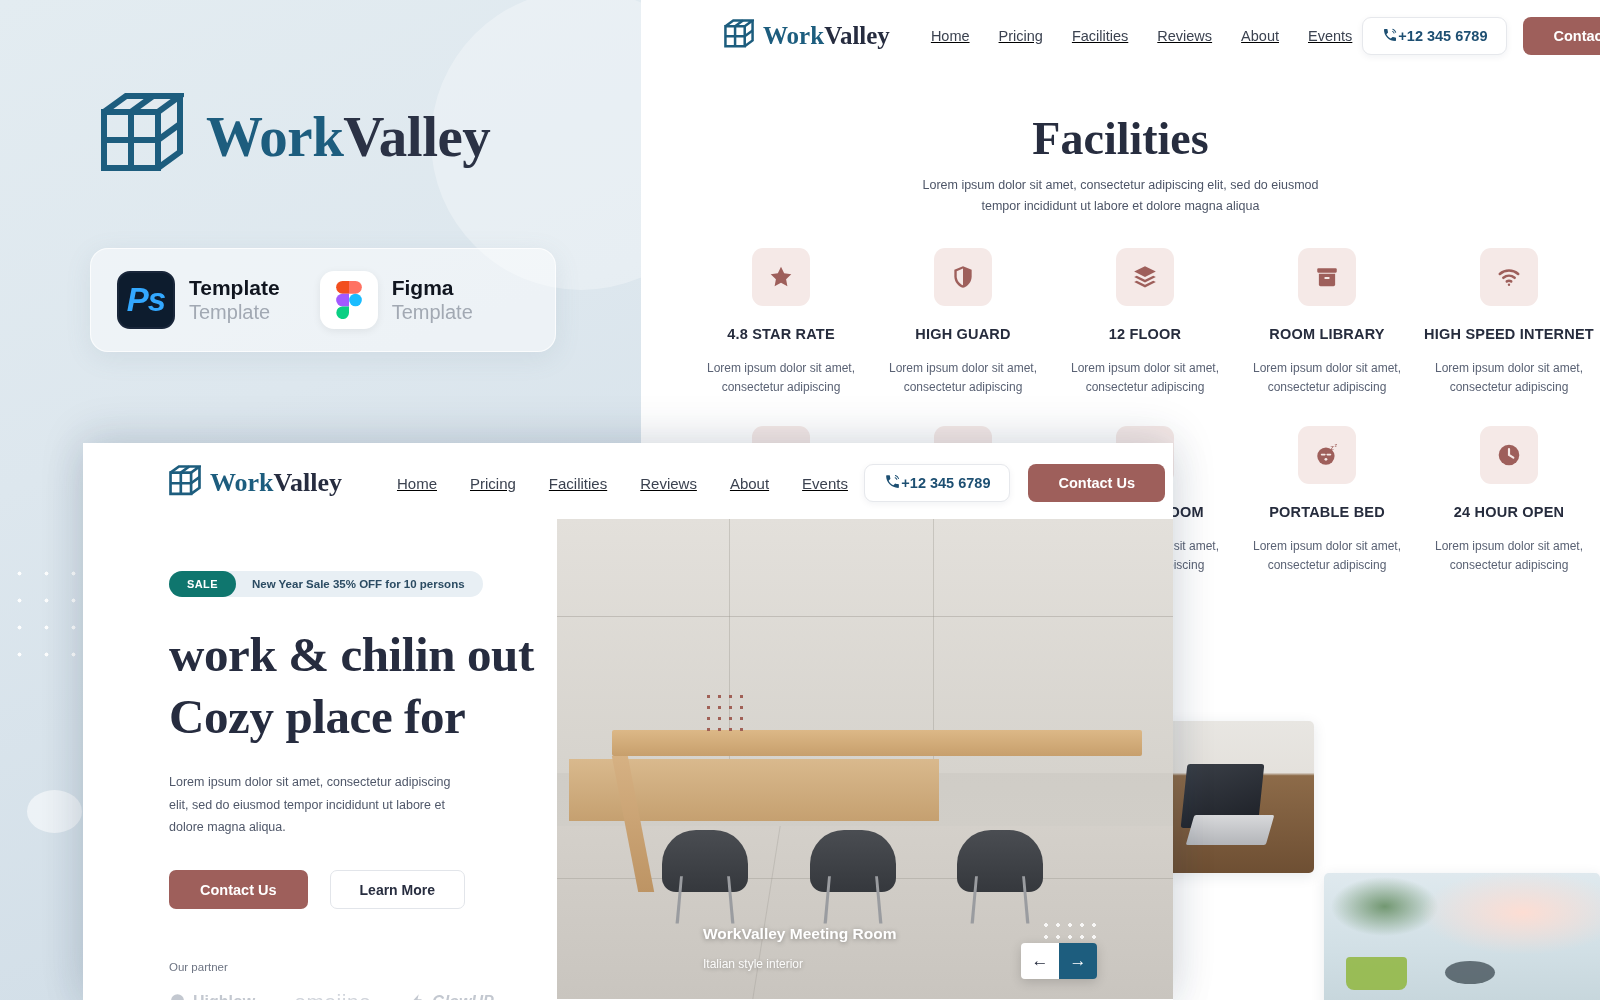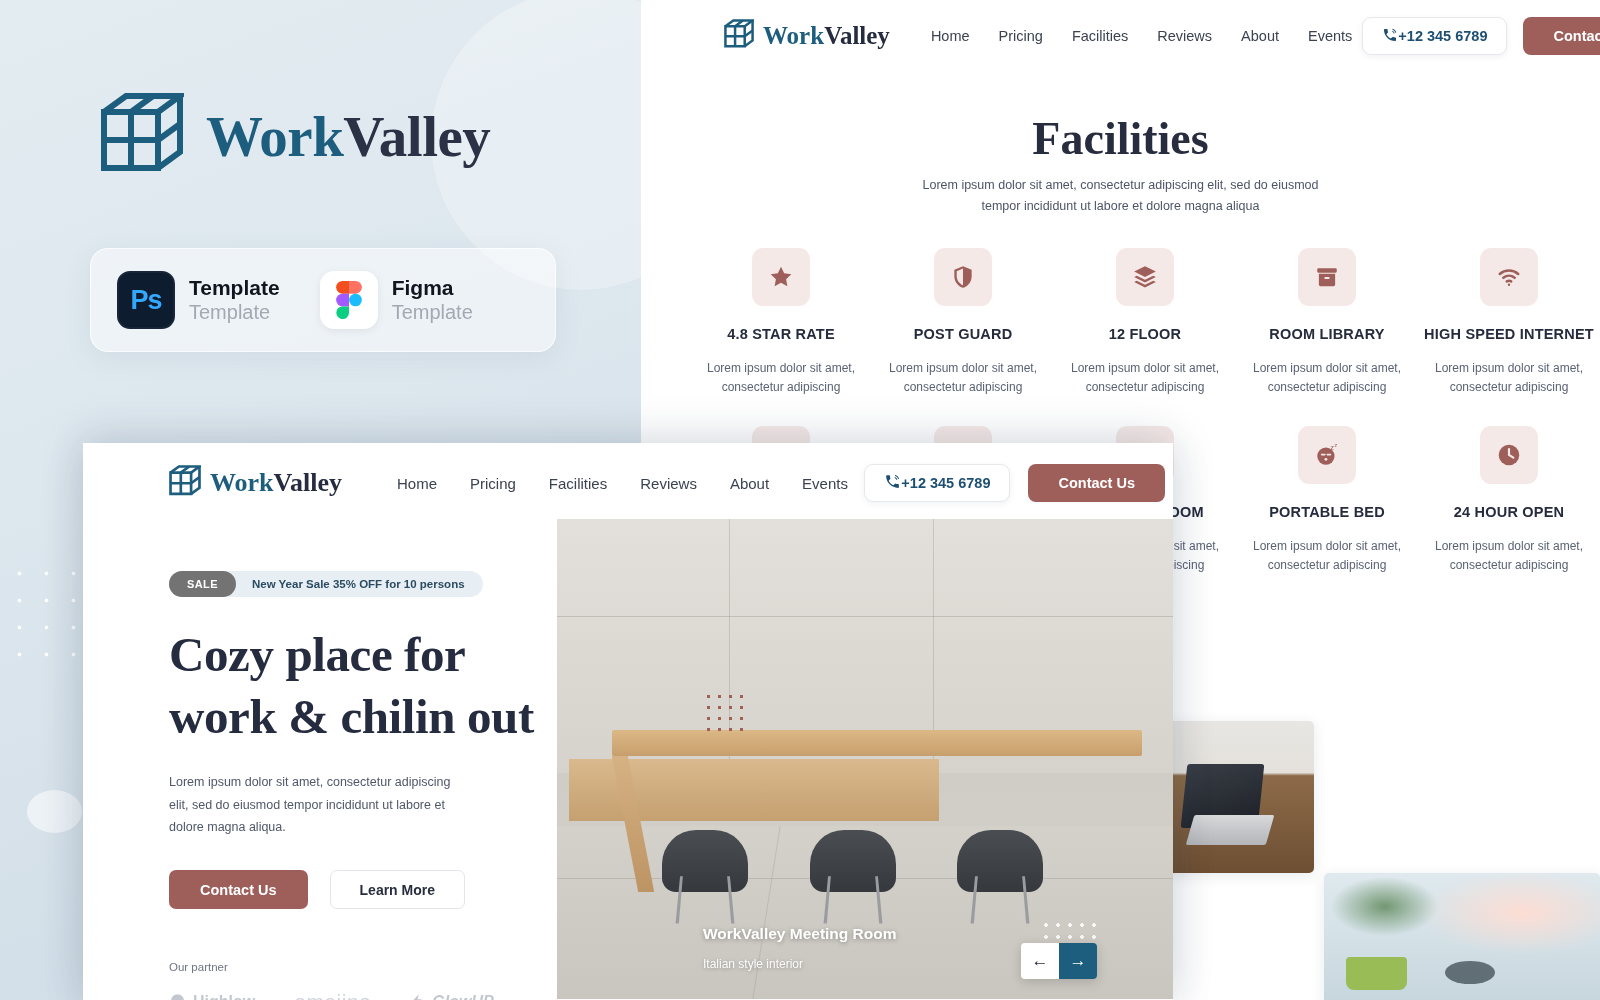--- a/index.html
+++ b/index.html
@@ -55,42 +55,42 @@
     display: flex; align-items: center; padding: 0 26px; gap: 14px;
     box-shadow: 0 6px 26px rgba(110,130,150,.12);
   }
   .tpl-item { display: flex; align-items: center; gap: 14px; }
   .tpl-item.figma { margin-left: 26px; }
   .ps-icon {
     width: 58px; height: 58px; border-radius: 13px;
     background: #0d1c2e; display: flex; align-items: center; justify-content: center;
     border: 2px solid #19263a;
     font-family: "Liberation Sans", sans-serif;
-    font-weight: 700; font-size: 27px; color: #33a8ff; letter-spacing: -1px;
+    font-weight: 700; font-size: 33px; color: #33a8ff; letter-spacing: -1px; font-style: italic;
   }
   .fig-icon {
     width: 58px; height: 58px; border-radius: 14px;
     background: #ffffff; display: flex; align-items: center; justify-content: center;
     box-shadow: 0 2px 8px rgba(0,0,0,.07);
   }
   .tpl-text .t1 { font-size: 21px; font-weight: 700; color: #10151f; line-height: 1.15; }
   .tpl-text .t2 { font-size: 20px; color: #a2a9b3; line-height: 1.2; }
 
   
   .fac-page {
     position: absolute; left: 641px; top: 0; width: 959px; height: 1000px;
     background: #ffffff; overflow: hidden;
   }
   .fac-nav {
     position: absolute; left: 0; top: 0; width: 959px; height: 72px;
     display: flex; align-items: center; padding: 0 0 0 83px;
   }
   .nav-logo { display: flex; align-items: center; gap: 9px; }
   .nav-logo .txt { font-family: "Liberation Serif", serif; font-size: 25px; font-weight: 700; }
-  .nav-links { display: flex; gap: 29px; margin-left: 41px; }
+  .nav-links { display: flex; gap: 29px; margin-left: 41px; text-decoration: underline; }
   .nav-links a { font-size: 14.5px; color: #3b4250; text-decoration: none; }
   .nav-right { position: absolute; right: -60px; top: 17px; display: flex; align-items: center; gap: 16px; }
   .phone-pill {
     display: flex; align-items: center; 
     background: #fff; border: 1px solid #e6e8ec; border-radius: 9px;
     height: 38px; padding: 0 19px;
     box-shadow: 0 2px 7px rgba(20,40,70,.06);
     font-size: 14.5px; font-weight: 700; color: #1d4f72;
   }
   .btn-contact {
@@ -168,21 +168,21 @@
   .hero-nav .nav-links { margin-left: 55px; gap: 33px; }
   .hero-nav .nav-links a { font-size: 15px; }
   .hero-nav-right { position: absolute; right: 8px; top: 21px; display: flex; align-items: center; gap: 18px; }
 
   .hero-left { position: absolute; left: 86px; top: 128px; width: 400px; }
   .sale-pill {
     display: inline-flex; align-items: center;
     background: #e8eff4; border-radius: 30px; height: 26px; padding-right: 18px;
   }
   .sale-tag {
-    background: #737373; color: #fff; border-radius: 30px;
+    background: #0f766e; color: #fff; border-radius: 30px;
     height: 26px; padding: 0 18px; display: flex; align-items: center;
     font-size: 11px; font-weight: 700; letter-spacing: .4px;
   }
   .sale-txt { font-size: 11.5px; font-weight: 700; color: #2b4b62; padding-left: 16px; }
 
   .hero-h1 {
     margin-top: 27px;
     font-family: "Liberation Serif", serif;
     font-size: 49px; line-height: 1.27; font-weight: 700; color: #262c3f;
     letter-spacing: -.4px;
@@ -368,21 +368,21 @@
         <div class="fac-name">4.8 STAR RATE</div>
         <div class="fac-desc">Lorem ipsum dolor sit amet, consectetur adipiscing</div>
       </div>
       <div class="fac-card">
         <div class="fac-ic">
             <svg width="26" height="26" viewBox="0 0 24 24" fill="#9e5f5b">
               <path d="M12 2l8 3.2v6c0 5-3.4 9.5-8 10.8C7.4 20.7 4 16.2 4 11.2v-6z"></path>
               <path d="M12 4.2v15.4c-3.3-1.3-5.8-4.9-5.8-8.4V6.7z" fill="#f5e9e7"></path>
             </svg>
           </div>
-        <div class="fac-name">POST GUARD</div>
+        <div class="fac-name">HIGH GUARD</div>
         <div class="fac-desc">Lorem ipsum dolor sit amet, consectetur adipiscing</div>
       </div>
       <div class="fac-card">
         <div class="fac-ic">
             <svg width="26" height="26" viewBox="0 0 24 24" fill="#9e5f5b">
               <path d="M12 2L2 7l10 5 10-5z"></path>
               <path d="M2 12l10 5 10-5-2.4-1.2L12 14.6 4.4 10.8z"></path>
               <path d="M2 16.6l10 5 10-5-2.4-1.2L12 19.2 4.4 15.4z"></path>
             </svg>
           </div>
@@ -515,22 +515,22 @@
         <button class="btn-contact">Contact Us</button>
       </div>
     </div>
 
     <div class="hero-left">
       <div class="sale-pill">
         <span class="sale-tag">SALE</span>
         <span class="sale-txt">New Year Sale 35% OFF for 10 persons</span>
       </div>
       <h1 class="hero-h1">
+        <span style="display:block">work &amp; chilin out</span>
         <span style="display:block">Cozy place for</span>
-        <span style="display:block">work &amp; chilin out</span>
       </h1>
       <p class="hero-p">Lorem ipsum dolor sit amet, consectetur adipiscing elit, sed do eiusmod tempor incididunt ut labore et dolore magna aliqua.</p>
       <div class="hero-btns">
         <button class="btn-contact">Contact Us</button>
         <button class="btn-learn">Learn More</button>
       </div>
       <div class="partner-label">Our partner</div>
       <div class="partner-row">
         <span class="partner">
           <span><svg width="17" height="17" viewBox="0 0 24 24" fill="#c3c8d0">

